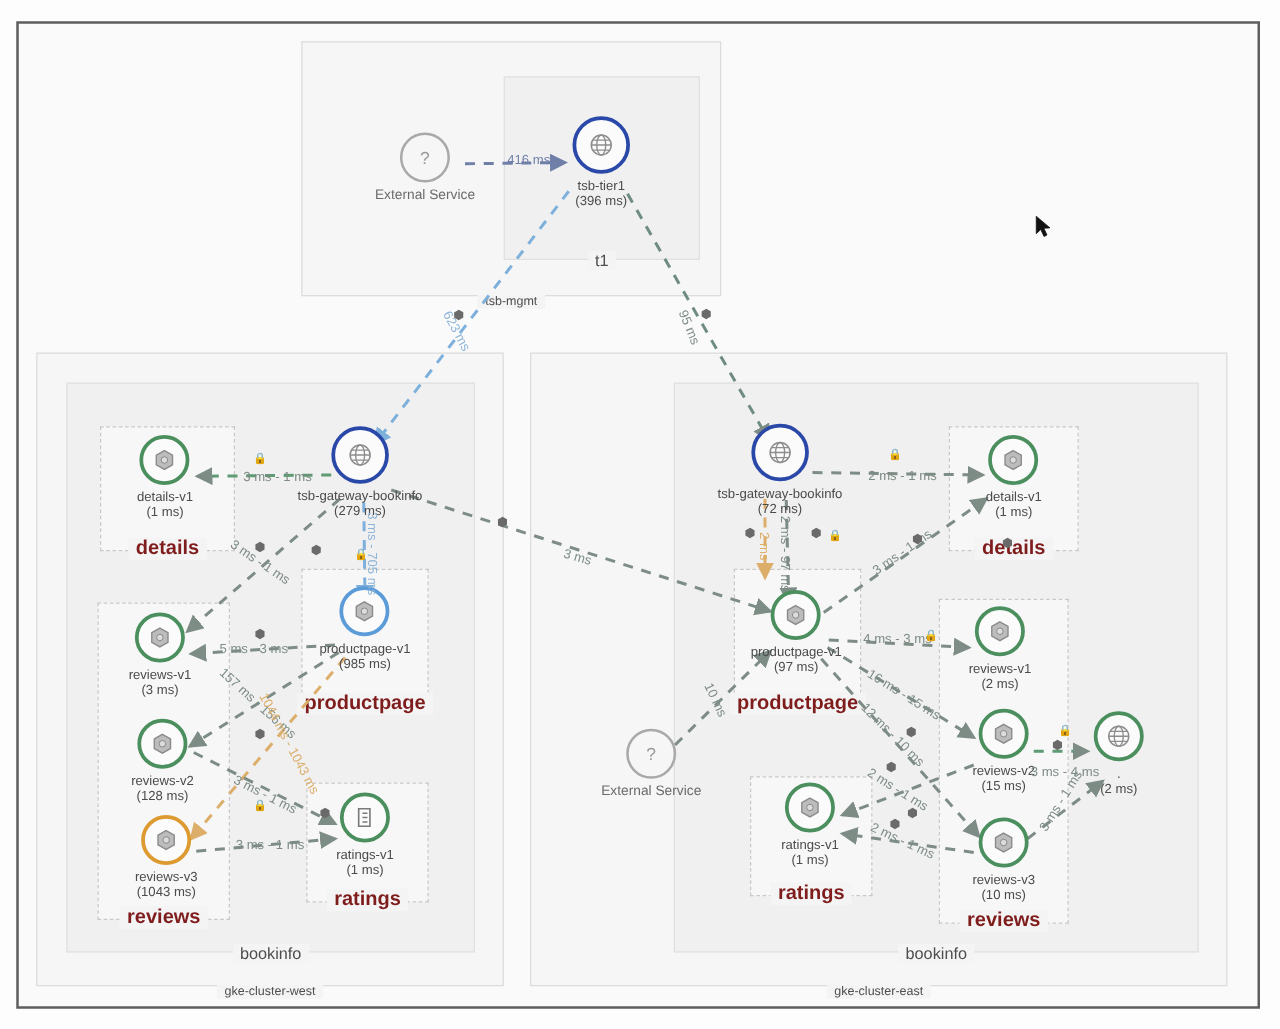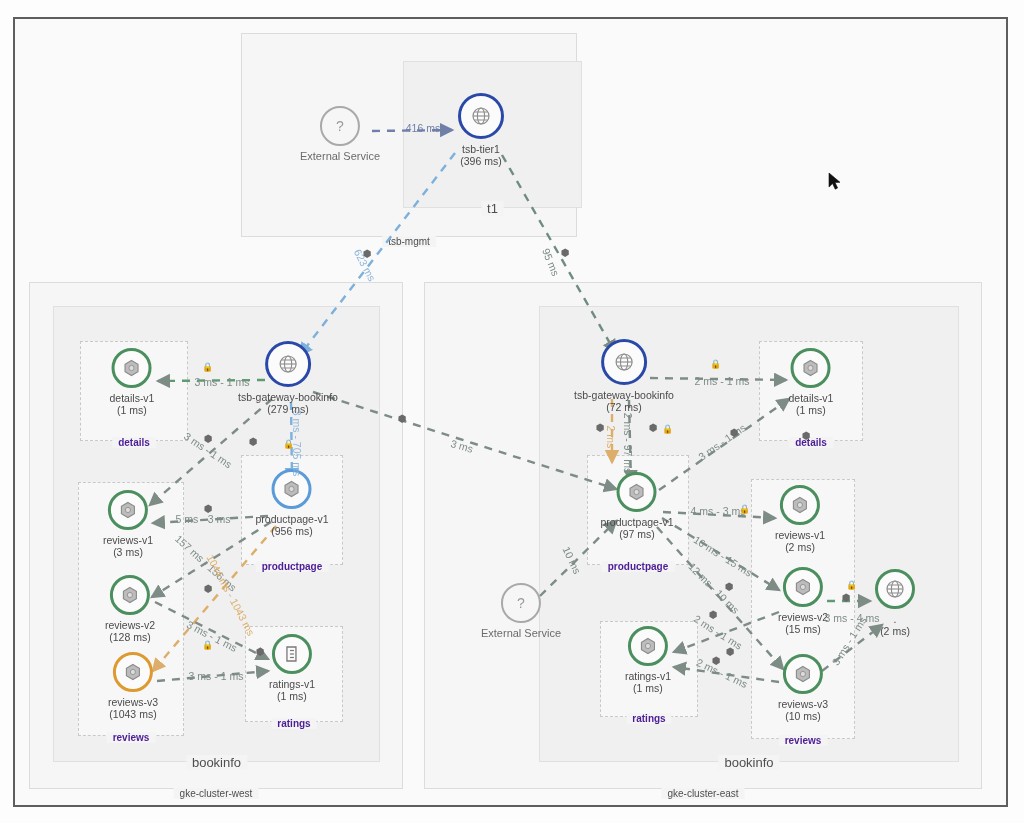--- a/index.html
+++ b/index.html
@@ -12,21 +12,21 @@
 
   
   .grp{position:absolute;box-sizing:border-box;}
   .grp.cluster{border:1px solid #dcdcdc;background:#f6f6f7;}
   .grp.ns{border:1px solid #e0e0e0;background:#f0f0f0;}
   .grp.svc{border:1px dashed #c9c9c9;background:#f7f7f8;}
   .grp-label{position:absolute;white-space:nowrap;color:#4e4e4e;
              background:#f4f4f5;padding:0 6px;transform:translateX(-50%);}
   .lbl-cluster{font-size:10px;}
   .lbl-ns{font-size:13px;}
-  .lbl-svc{font-size:10px;font-weight:bold;color:#4c1d95;margin-top:20px;}
+  .lbl-svc{font-size:16px;font-weight:bold;color:#7f1d1d;margin-top:20px;}
 
   
   .node{position:absolute;transform:translate(-50%,-50%);text-align:center;}
   .ring{width:40px;height:40px;border-radius:50%;box-sizing:border-box;
         margin:0 auto;display:flex;align-items:center;justify-content:center;
         background:#fbfbfb;}
   .ring.green{border:3px solid #4b8f5e;}
   .ring.blue-dark{border:3.5px solid #2a48a8;}
   .ring.blue-light{border:3px solid #5b9bd8;}
   .ring.orange{border:3px solid #dd9a30;}
@@ -54,21 +54,21 @@
 </head>
 <body>
 
 <div id="stage">
   <div id="frame"></div>
 
   <div class="grp cluster" style="left:241px;top:33px;width:336px;height:204px;">
     <div class="grp-label lbl-cluster" style="left:50%;bottom:-11px;">tsb-mgmt</div>
   </div>
 
-  <div class="grp ns" style="left:403px;top:61px;width:179px;height:147px;">
+  <div class="grp ns" style="left:403px;top:61px;width:157px;height:147px;">
     <div class="grp-label lbl-ns" style="left:50%;bottom:-9px;">t1</div>
   </div>
 
   <div class="grp cluster" style="left:29px;top:282px;width:374px;height:507px;">
     <div class="grp-label lbl-cluster" style="left:50%;bottom:-11px;text-align:right;">gke-cluster-west</div>
   </div>
   <div class="grp ns" style="left:53px;top:306px;width:327px;height:456px;">
     <div class="grp-label lbl-ns" style="left:50%;bottom:-9px;">bookinfo</div>
   </div>
   <div class="grp svc" style="left:80px;top:341px;width:108px;height:100px;">
@@ -192,21 +192,21 @@
         </div>
         <div class="node-cap"><span>details-v1</span><span class="ms">(1 ms)</span></div>
       </div>
       <div class="node" style="left: 292px; top: 503px;">
         <div class="ring blue-light">
           <svg width="20" height="20" viewBox="0 0 20 20">
             <polygon points="10,2.5 16.5,6.2 16.5,13.8 10,17.5 3.5,13.8 3.5,6.2" fill="#bcbcbc" stroke="#8a8a8a" stroke-width="1.1"></polygon>
             <circle cx="10" cy="10" r="2.6" fill="#dcdcdc" stroke="#8a8a8a" stroke-width="0.8"></circle>
           </svg>
         </div>
-        <div class="node-cap"><span>productpage-v1</span><span class="ms">(956 ms)</span></div>
+        <div class="node-cap"><span>productpage-v1</span><span class="ms">(985 ms)</span></div>
       </div>
       <div class="node" style="left: 128px; top: 524px;">
         <div class="ring green">
           <svg width="20" height="20" viewBox="0 0 20 20">
             <polygon points="10,2.5 16.5,6.2 16.5,13.8 10,17.5 3.5,13.8 3.5,6.2" fill="#bcbcbc" stroke="#8a8a8a" stroke-width="1.1"></polygon>
             <circle cx="10" cy="10" r="2.6" fill="#dcdcdc" stroke="#8a8a8a" stroke-width="0.8"></circle>
           </svg>
         </div>
         <div class="node-cap"><span>reviews-v1</span><span class="ms">(3 ms)</span></div>
       </div>

